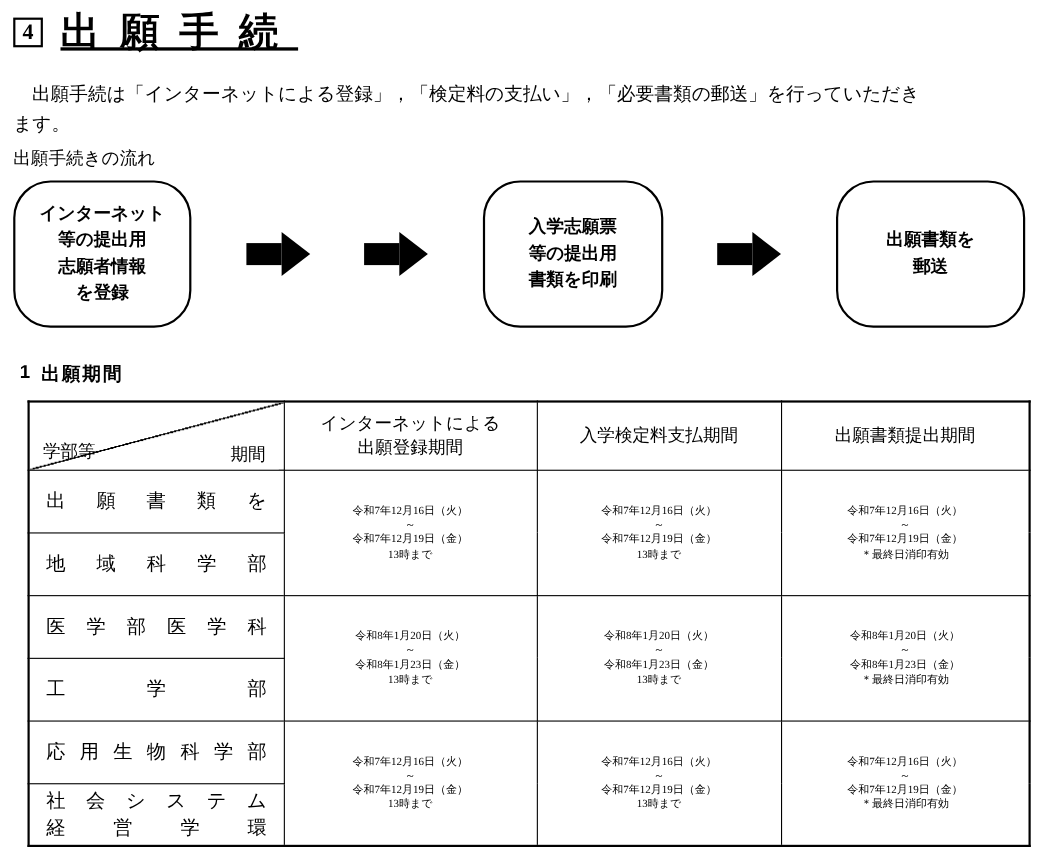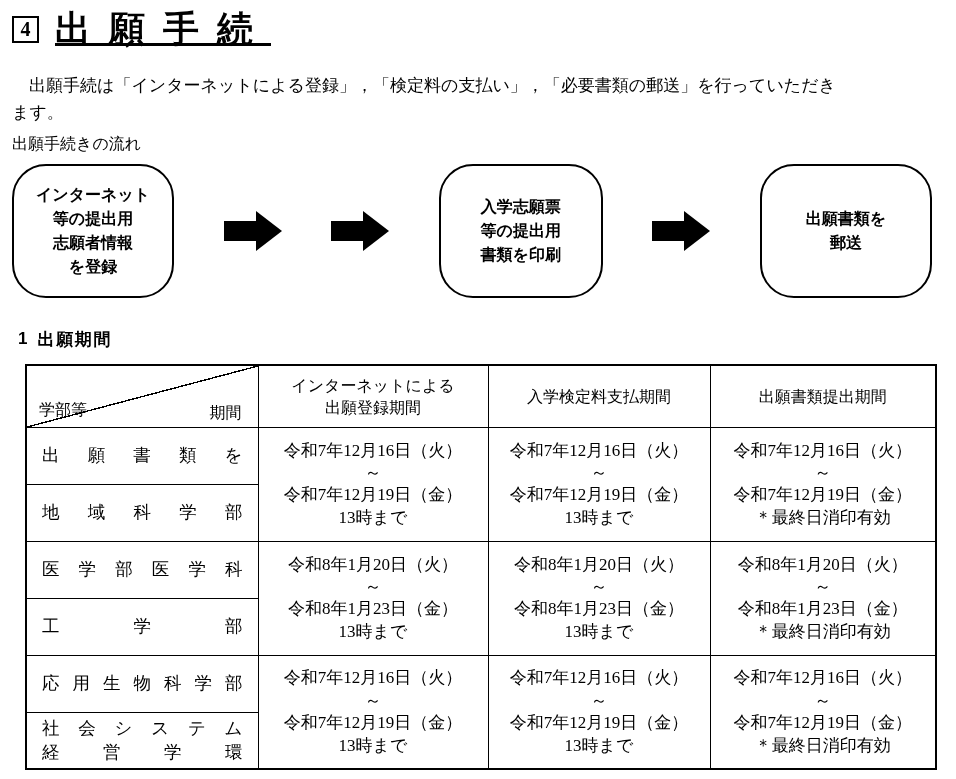--- a/index.html
+++ b/index.html
@@ -75,21 +75,21 @@
     position:relative; padding:0;
     background-image:linear-gradient(to bottom right,
       transparent calc(50% - 0.7px), #000 calc(50% - 0.7px),
       #000 calc(50% + 0.7px), transparent calc(50% + 0.7px));
   }
   .corner-top { position:absolute; top:5px; right:16px; font-size:16px;margin-top:32px; }
   .corner-bottom { position:absolute; bottom:6px; left:12px; font-size:16px; }
 
   td.faculty { height:57px; padding:0 15px; font-size:17.5px; vertical-align:middle; }
   td.faculty .jline { display:block; text-align:justify; text-align-last:justify; line-height:1.35; }
-  td.dates { text-align:center; vertical-align:middle; font-size:17px; padding:2px 2px; }
+  td.dates { text-align:center; vertical-align:middle; font-size:10px; padding:2px 2px; }
   td.dates div { line-height:1.32; }
 </style>
 </head>
 <body>
 
 <div class="page">
 
   <div class="title-row">
     <span class="sec-num-box">
       <span>4</span>

